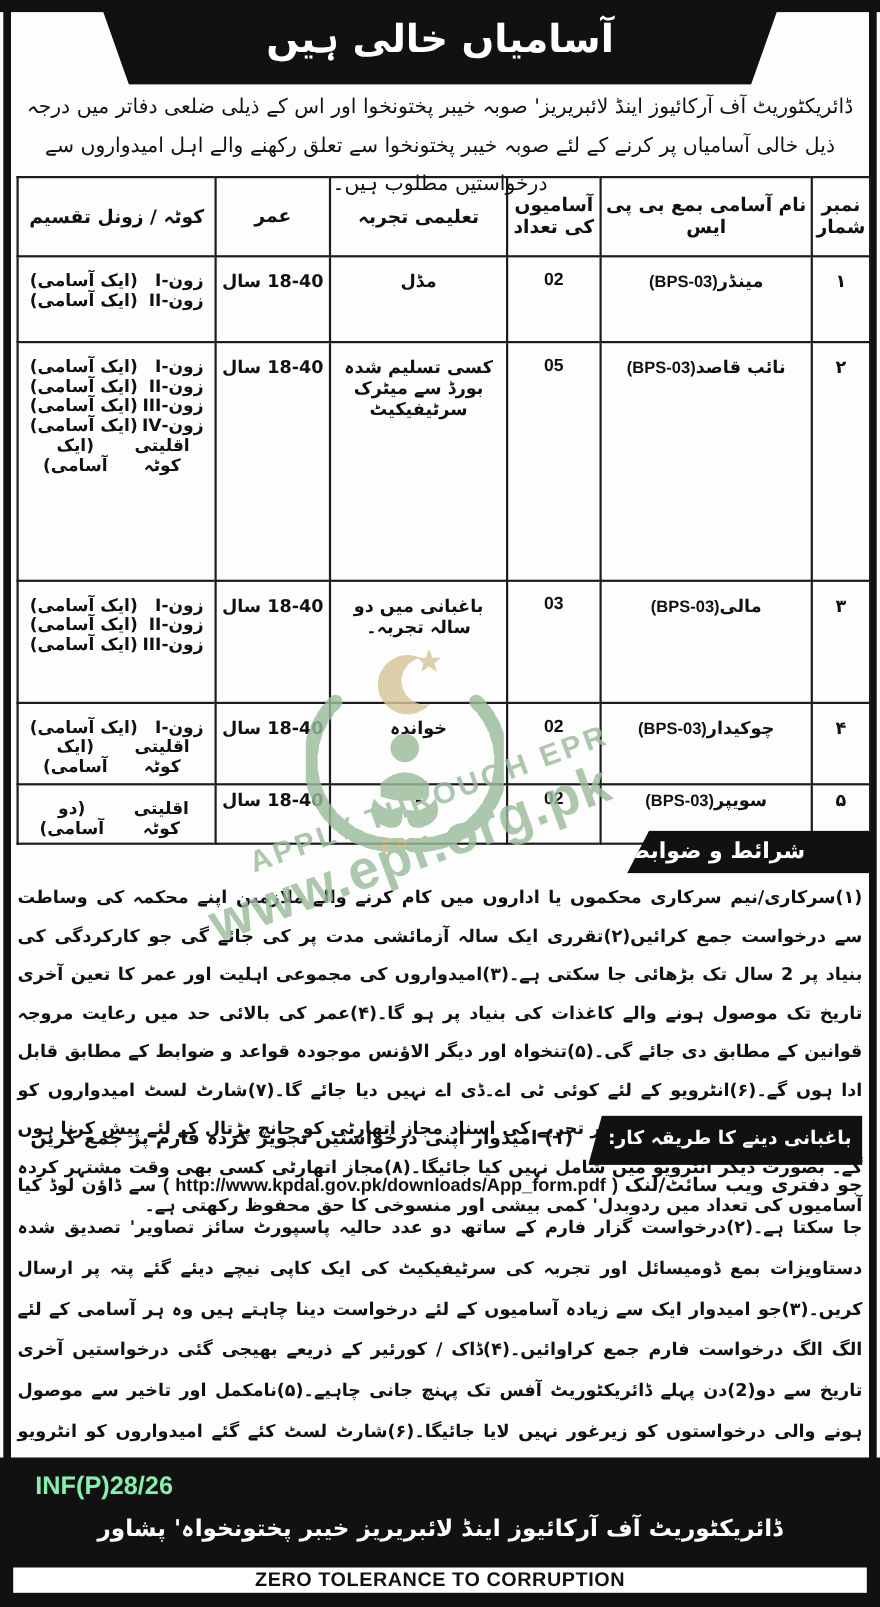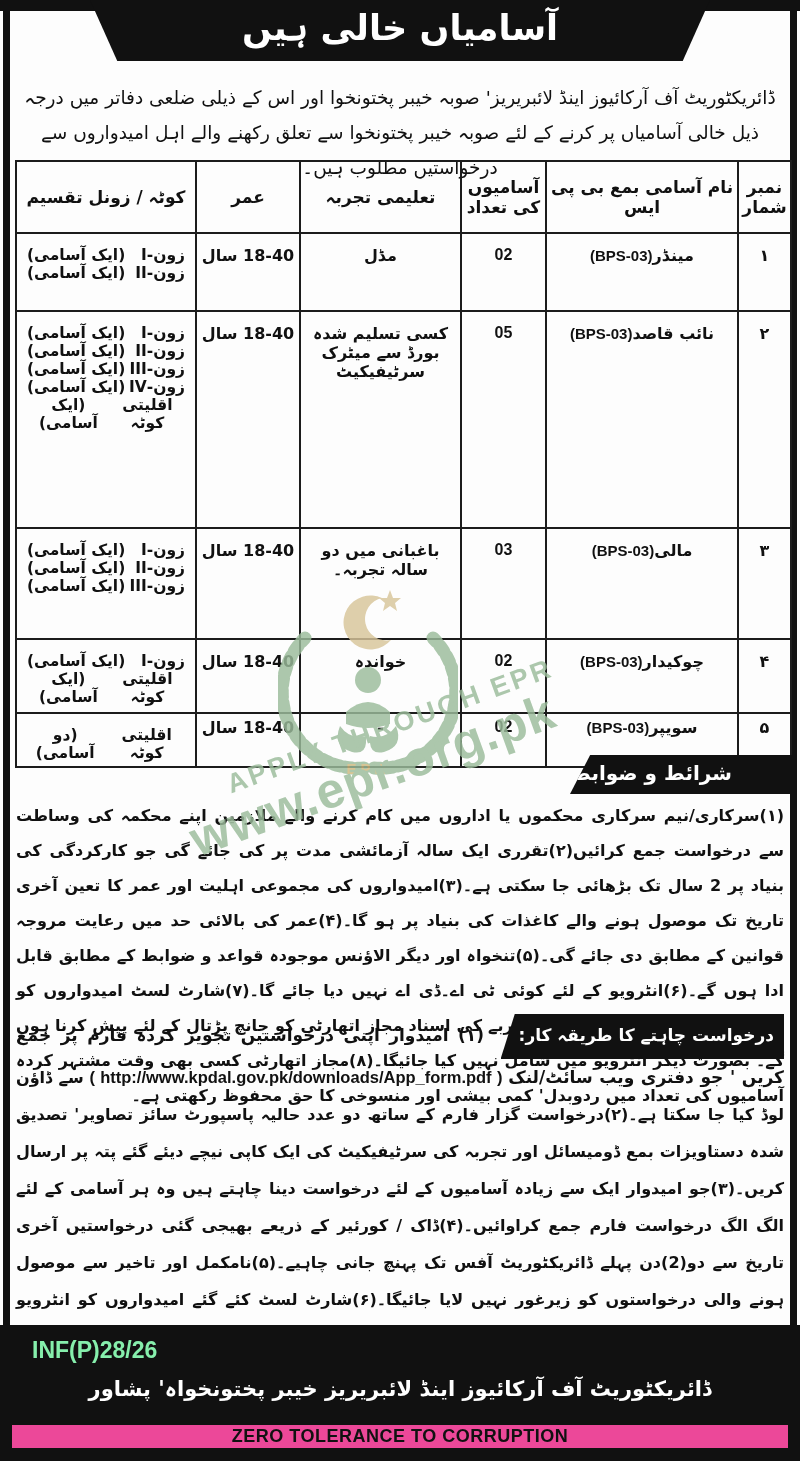--- a/index.html
+++ b/index.html
@@ -9,21 +9,21 @@
     background:#fdfdfd; overflow:hidden;
     font-family:"DejaVu Sans","Liberation Sans",sans-serif;
     color:#111;
   }
   .side-border { position:absolute; top:0; bottom:0; width:7px; background:#111; }
   .side-border.left { left:3px; } .side-border.right { right:3px; }
 
   
   .top-strip { position:absolute; top:0; left:0; right:0; height:11px; background:#111; }
   .banner {
-    position:absolute; top:0; left:90px; width:620px; height:61px; background:#111;
+    position:absolute; top:0; left:90px; width:620px; height:77px; background:#111;
     clip-path:polygon(0 0,100% 0,95.6% 100%,4.4% 100%);
     display:flex; align-items:center; justify-content:center;
   }
   .banner-title { color:#fff; font-size:35px; font-weight:bold; direction:rtl; padding-bottom:6px; }
 
   
   .intro {
     position:absolute; top:80px; left:22px; width:756px;
     direction:rtl; text-align:center; font-weight:normal;
     font-size:18.5px; line-height:35px;
@@ -89,21 +89,21 @@
   }
 
   
   .footer {
     position:absolute; left:0; right:0; top:1325px; bottom:0; background:#111; color:#fff;
   }
   .inf { position:absolute; left:32px; top:12px; font-family:"Liberation Sans",sans-serif; font-weight:bold; font-size:23px; color:#86efac; }
   .signatory { position:absolute; left:0; right:0; top:6px; text-align:center; direction:rtl; font-size:25px; font-weight:bold; color:#fff; }
   .organization { position:absolute; left:0; right:0; top:52px; text-align:center; direction:rtl; font-size:21px; font-weight:bold; color:#fff; }
   .slogan-bar {
-    position:absolute; left:12px; right:12px; top:100px; height:23px; background:#ec4899;
+    position:absolute; left:12px; right:12px; top:100px; height:23px; background:#ffffff;
     display:flex; align-items:center; justify-content:center;
   }
   .slogan-bar span {
     color:#111; font-family:"Liberation Sans",sans-serif; font-weight:bold;
     font-size:18px; letter-spacing:.5px;
   }
 </style>
 </head>
 <body>
 
@@ -251,21 +251,21 @@
     </tr>
   </tbody>
     </table>
 
   <div class="terms-heading">
     <span>شرائط و ضوابط</span>
   </div>
   <div class="terms-body">(۱)سرکاری/نیم سرکاری محکموں یا اداروں میں کام کرنے والے ملازمین اپنے محکمہ کی وساطت سے درخواست جمع کرائیں(۲)تقرری ایک سالہ آزمائشی مدت پر کی جائے گی جو کارکردگی کی بنیاد پر 2 سال تک بڑھائی جا سکتی ہے۔(۳)امیدواروں کی مجموعی اہلیت اور عمر کا تعین آخری تاریخ تک موصول ہونے والے کاغذات کی بنیاد پر ہو گا۔(۴)عمر کی بالائی حد میں رعایت مروجہ قوانین کے مطابق دی جائے گی۔(۵)تنخواہ اور دیگر الاؤنس موجودہ قواعد و ضوابط کے مطابق قابل ادا ہوں گے۔(۶)انٹرویو کے لئے کوئی ٹی اے۔ڈی اے نہیں دیا جائے گا۔(۷)شارٹ لسٹ امیدواروں کو انٹرویو کے وقت اپنے تعلیمی اور تجربے کی اسناد مجاز اتھارٹی کو جانچ پڑتال کے لئے پیش کرنا ہوں گے۔ بصورت دیگر انٹرویو میں شامل نہیں کیا جائیگا۔(۸)مجاز اتھارٹی کسی بھی وقت مشتہر کردہ آسامیوں کی تعداد میں ردوبدل' کمی بیشی اور منسوخی کا حق محفوظ رکھتی ہے۔</div>
 
   <div class="method">
-    <span class="method-label">درخواست چاہتے کا طریقہ کار:</span>
+    <span class="method-label">باغبانی دینے کا طریقہ کار:</span>
     <span class="method-bold">(۱) امیدوار اپنی درخواستیں تجویز کردہ فارم پر جمع کریں ' جو دفتری ویب سائٹ/لنک</span>
     <bdi dir="ltr" class="method-url latin">( http://www.kpdal.gov.pk/downloads/App_form.pdf )</bdi>
     <span class="method-rest">سے ڈاؤن لوڈ کیا جا سکتا ہے۔(۲)درخواست گزار فارم کے ساتھ دو عدد حالیہ پاسپورٹ سائز تصاویر' تصدیق شدہ دستاویزات بمع ڈومیسائل اور تجربہ کی سرٹیفیکیٹ کی ایک کاپی نیچے دیئے گئے پتہ پر ارسال کریں۔(۳)جو امیدوار ایک سے زیادہ آسامیوں کے لئے درخواست دینا چاہتے ہیں وہ ہر آسامی کے لئے الگ الگ درخواست فارم جمع کراوائیں۔(۴)ڈاک / کورئیر کے ذریعے بھیجی گئی درخواستیں آخری تاریخ سے دو(2)دن پہلے ڈائریکٹوریٹ آفس تک پہنچ جانی چاہیے۔(۵)نامکمل اور تاخیر سے موصول ہونے والی درخواستوں کو زیرغور نہیں لایا جائیگا۔(۶)شارٹ لسٹ کئے گئے امیدواروں کو انٹرویو کی اطلاع کال' ایس ایم ایس اور ڈائریکٹوریٹ کی ویب سائٹ پر نوٹس کے ذریعے دی جائے گی۔ لہٰذا تمام امیدواروں سے گزارش ہے کہ اپنا موبائل نمبر تبدیل نہ کریں اور نہ ہی فون بند رکھیں' بصورت دیگر ذمہ داری امیدوار پر عائد ہو گی۔(۷)درخواست فارم اشتہار جاری ہونے کی تاریخ سے سات(۷)دن کے اندر ڈائریکٹوریٹ کو جمع کرایا جائے۔</span>
   </div>
 
   <div class="watermark">
     <svg class="wm-logo" width="180" height="200" viewBox="0 0 180 200">
       <g>
         <path d="M86 180 A76 76 0 0 1 27 50" fill="none" stroke="#9bbc9b" stroke-width="13" stroke-dasharray="7 5" stroke-linecap="round"></path>
         <path d="M96 180 A76 76 0 0 0 155 50" fill="none" stroke="#9bbc9b" stroke-width="13" stroke-dasharray="7 5" stroke-linecap="round"></path>

